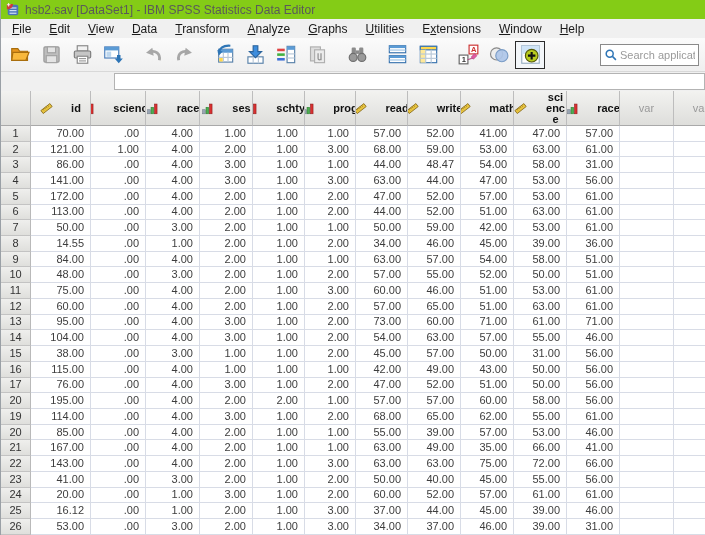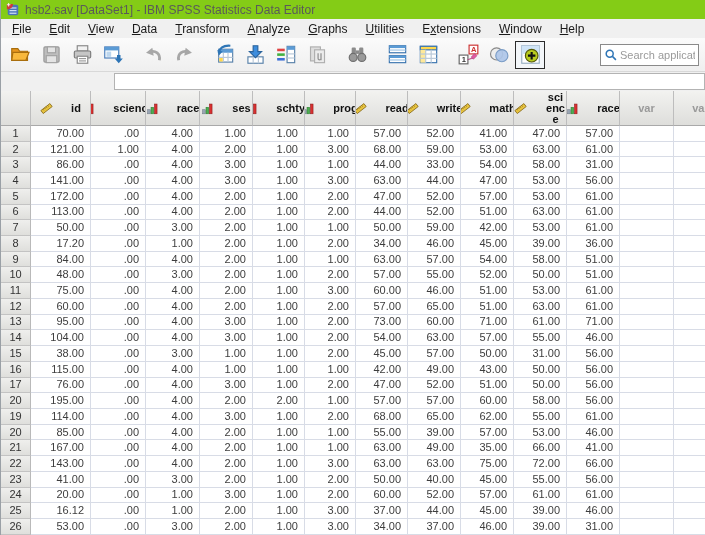--- a/index.html
+++ b/index.html
@@ -41,21 +41,21 @@
 
   
   .gridwrap { width:705px; height:444px; overflow:hidden; background:#fff; }
   table.grid { table-layout:fixed; width:727px; border-collapse:separate; border-spacing:0; }
   .grid th, .grid td { overflow:hidden; white-space:nowrap; }
   .grid th { height:35px; background:linear-gradient(#f2f2f0,#dededb);
              border-right:1px solid #bdbdbd; border-bottom:1px solid #a9a9a9;
              font-size:11px; font-weight:700; color:#111; vertical-align:middle; }
   .grid th .hcell { display:flex; align-items:center; justify-content:center; gap:18px; line-height:11px; }
   .grid th svg { width:13px; height:13px; flex:0 0 auto; }
-  .grid th.varcol { font-weight:700; color:#9a9a9a; }
+  .grid th.varcol { font-weight:400; color:#9a9a9a; }
   .grid th.corner { background:linear-gradient(#f2f2f0,#dededb); }
   .grid th .wrap { white-space:normal; width:40px; word-break:break-all; }
   .grid td { height:15.73px; font-size:11px; color:#3d3d3d; text-align:right; padding-right:6px;
              border-right:1px solid #d8dce6; border-bottom:1px solid #d8dce6; background:#fff; line-height:13px; }
   .grid td.rownum { background:linear-gradient(#efefed,#dfdfdc); text-align:center; padding-right:0;
                     color:#333; border-right:1px solid #b9b9b9; border-bottom:1px solid #c3c3c3; }
   .grid td.varcell { background:#fff; }
 </style>
 </head>
 <body>
@@ -469,21 +469,21 @@
           </tr>
           <tr>
             <td class="rownum">3</td>
             <td>86.00</td>
             <td>.00</td>
             <td>4.00</td>
             <td>3.00</td>
             <td>1.00</td>
             <td>1.00</td>
             <td>44.00</td>
-            <td>33.00</td>
+            <td>48.47</td>
             <td>54.00</td>
             <td>58.00</td>
             <td>31.00</td>
             <td class="varcell"></td>
             <td class="varcell"></td>
           </tr>
           <tr>
             <td class="rownum">4</td>
             <td>141.00</td>
             <td>.00</td>
@@ -542,21 +542,21 @@
             <td>50.00</td>
             <td>59.00</td>
             <td>42.00</td>
             <td>53.00</td>
             <td>61.00</td>
             <td class="varcell"></td>
             <td class="varcell"></td>
           </tr>
           <tr>
             <td class="rownum">8</td>
-            <td>17.20</td>
+            <td>14.55</td>
             <td>.00</td>
             <td>1.00</td>
             <td>2.00</td>
             <td>1.00</td>
             <td>2.00</td>
             <td>34.00</td>
             <td>46.00</td>
             <td>45.00</td>
             <td>39.00</td>
             <td>36.00</td>

